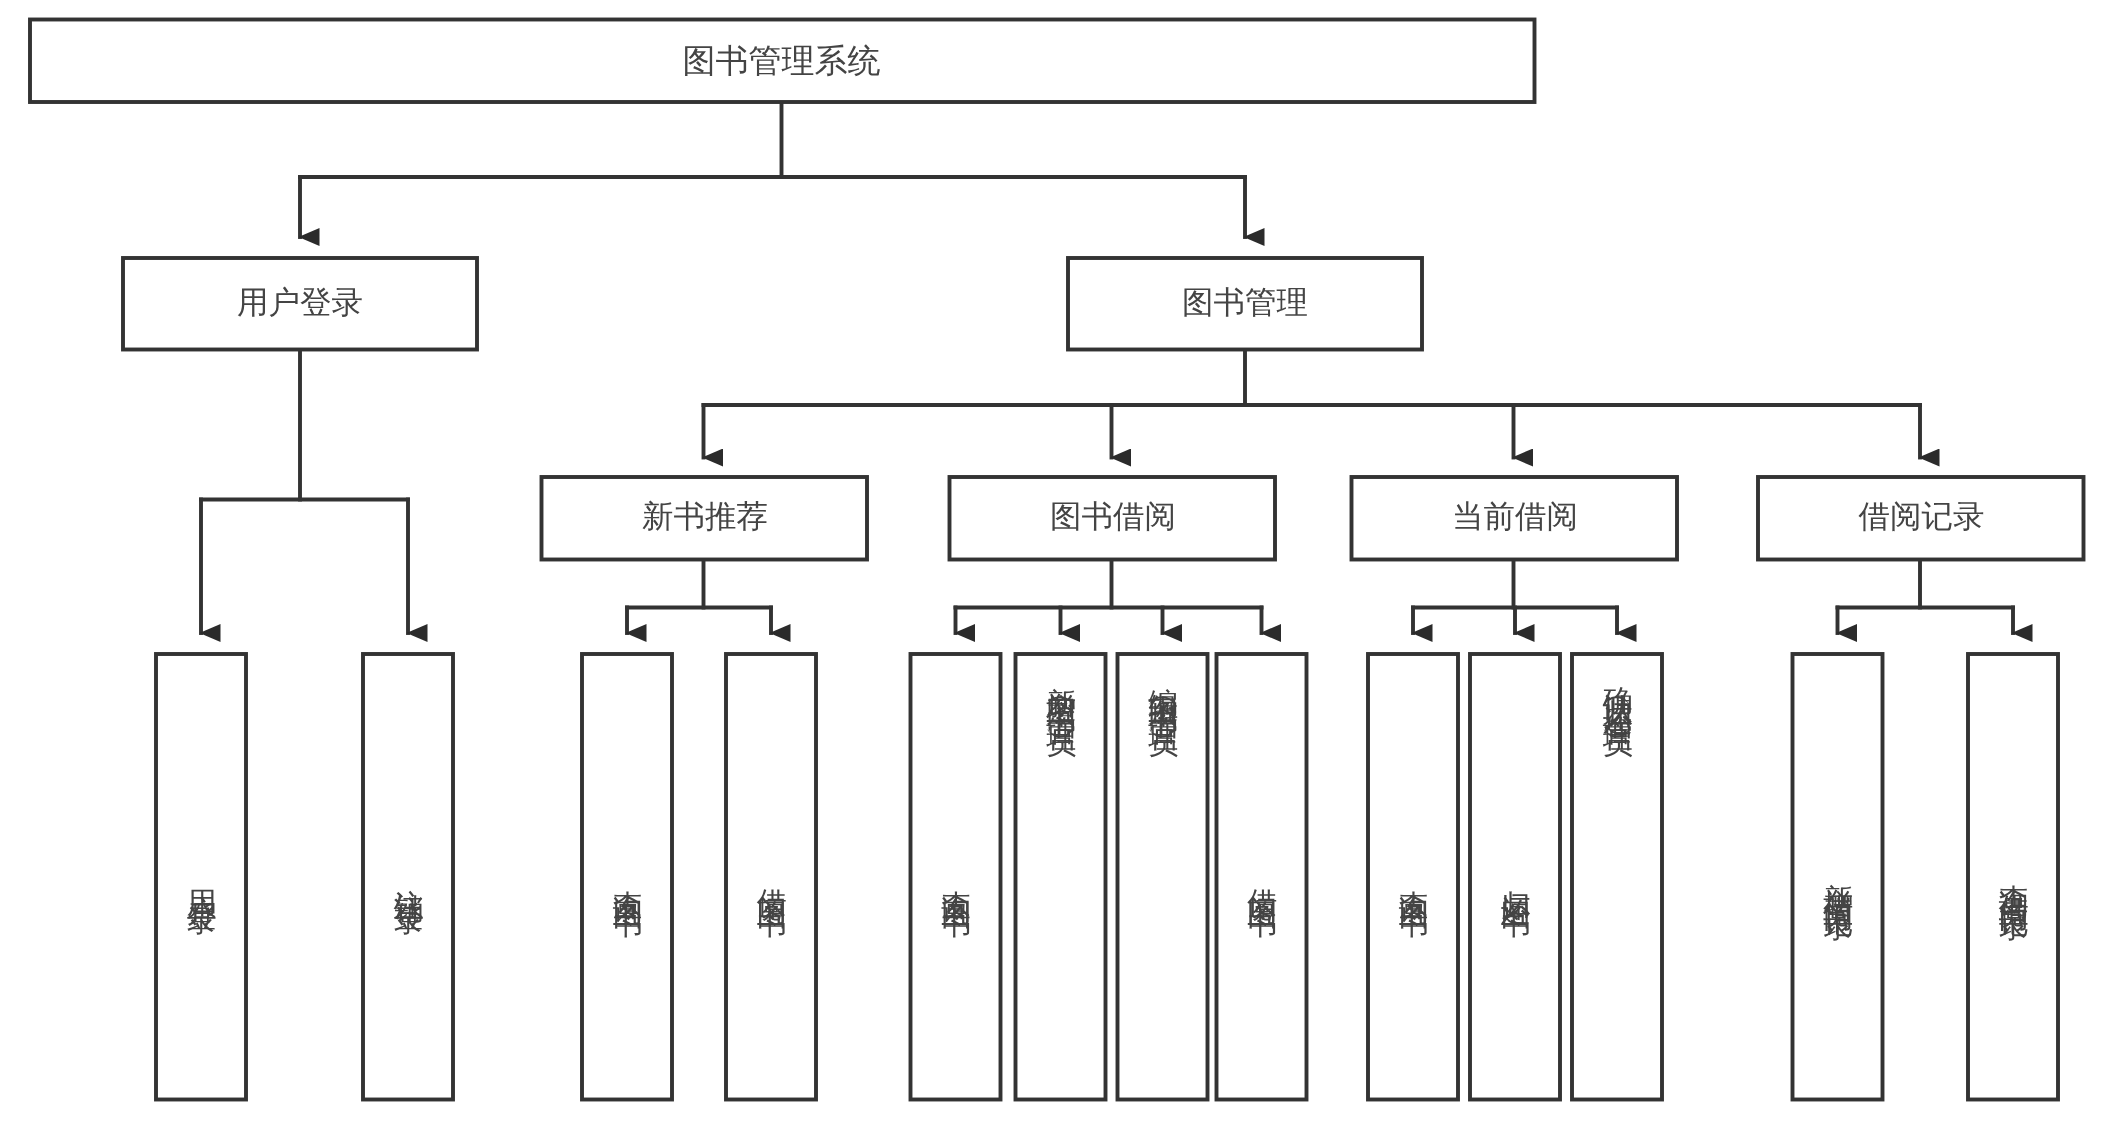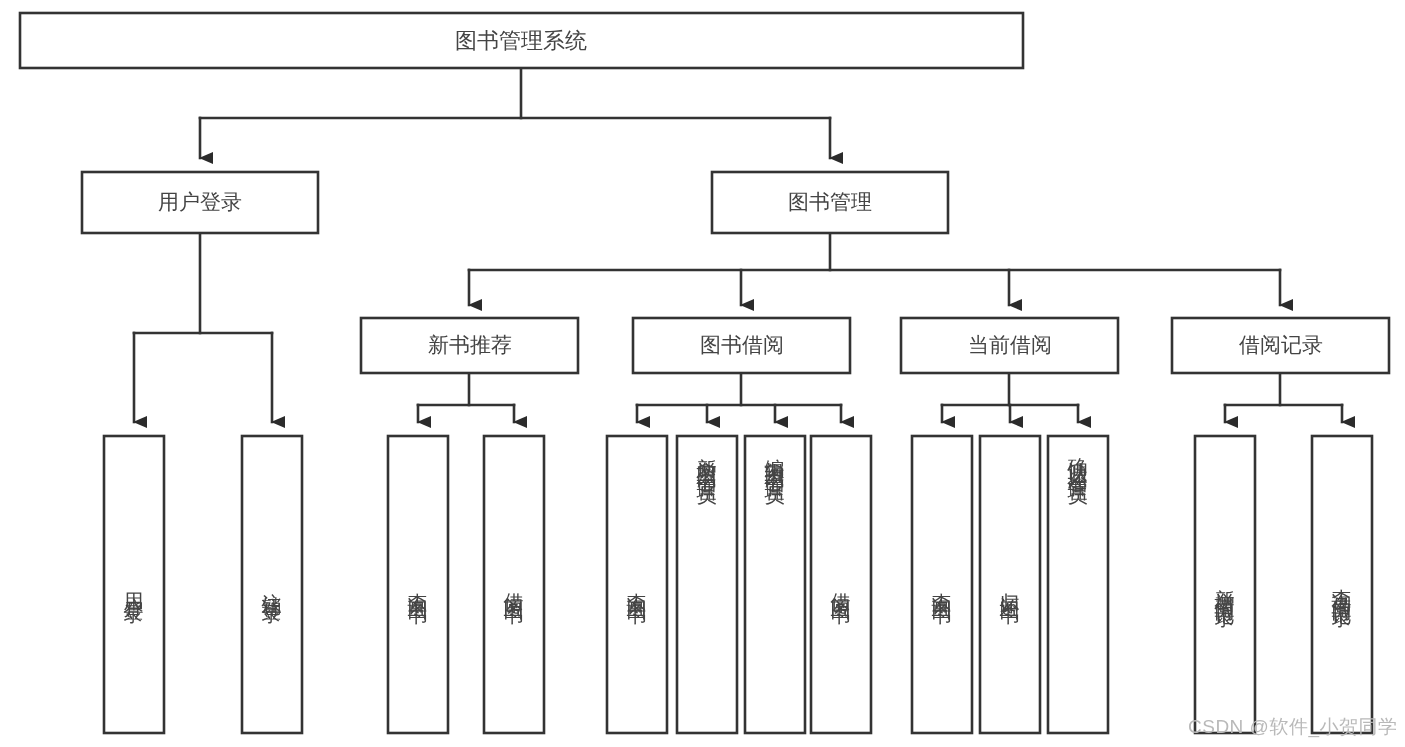--- a/index.html
+++ b/index.html
@@ -227,14 +227,13 @@
   <div class="leaf-cell" style="left:1048px; top:436px; width:60px; height:297px; align-items:flex-start;">
     <span class="leaf-label" style="margin-top:6px;">确认归还（管理员）</span>
   </div>
   <div class="leaf-cell" style="left:1195px; top:436px; width:60px; height:297px;">
     <span class="leaf-label">新增借阅记录</span>
   </div>
   <div class="leaf-cell" style="left:1312px; top:436px; width:60px; height:297px;">
     <span class="leaf-label">查询借阅记录</span>
   </div>
 
-  <div class="watermark">CSDN @软件_小贺同学</div>
 </div>
 
 </body></html>

